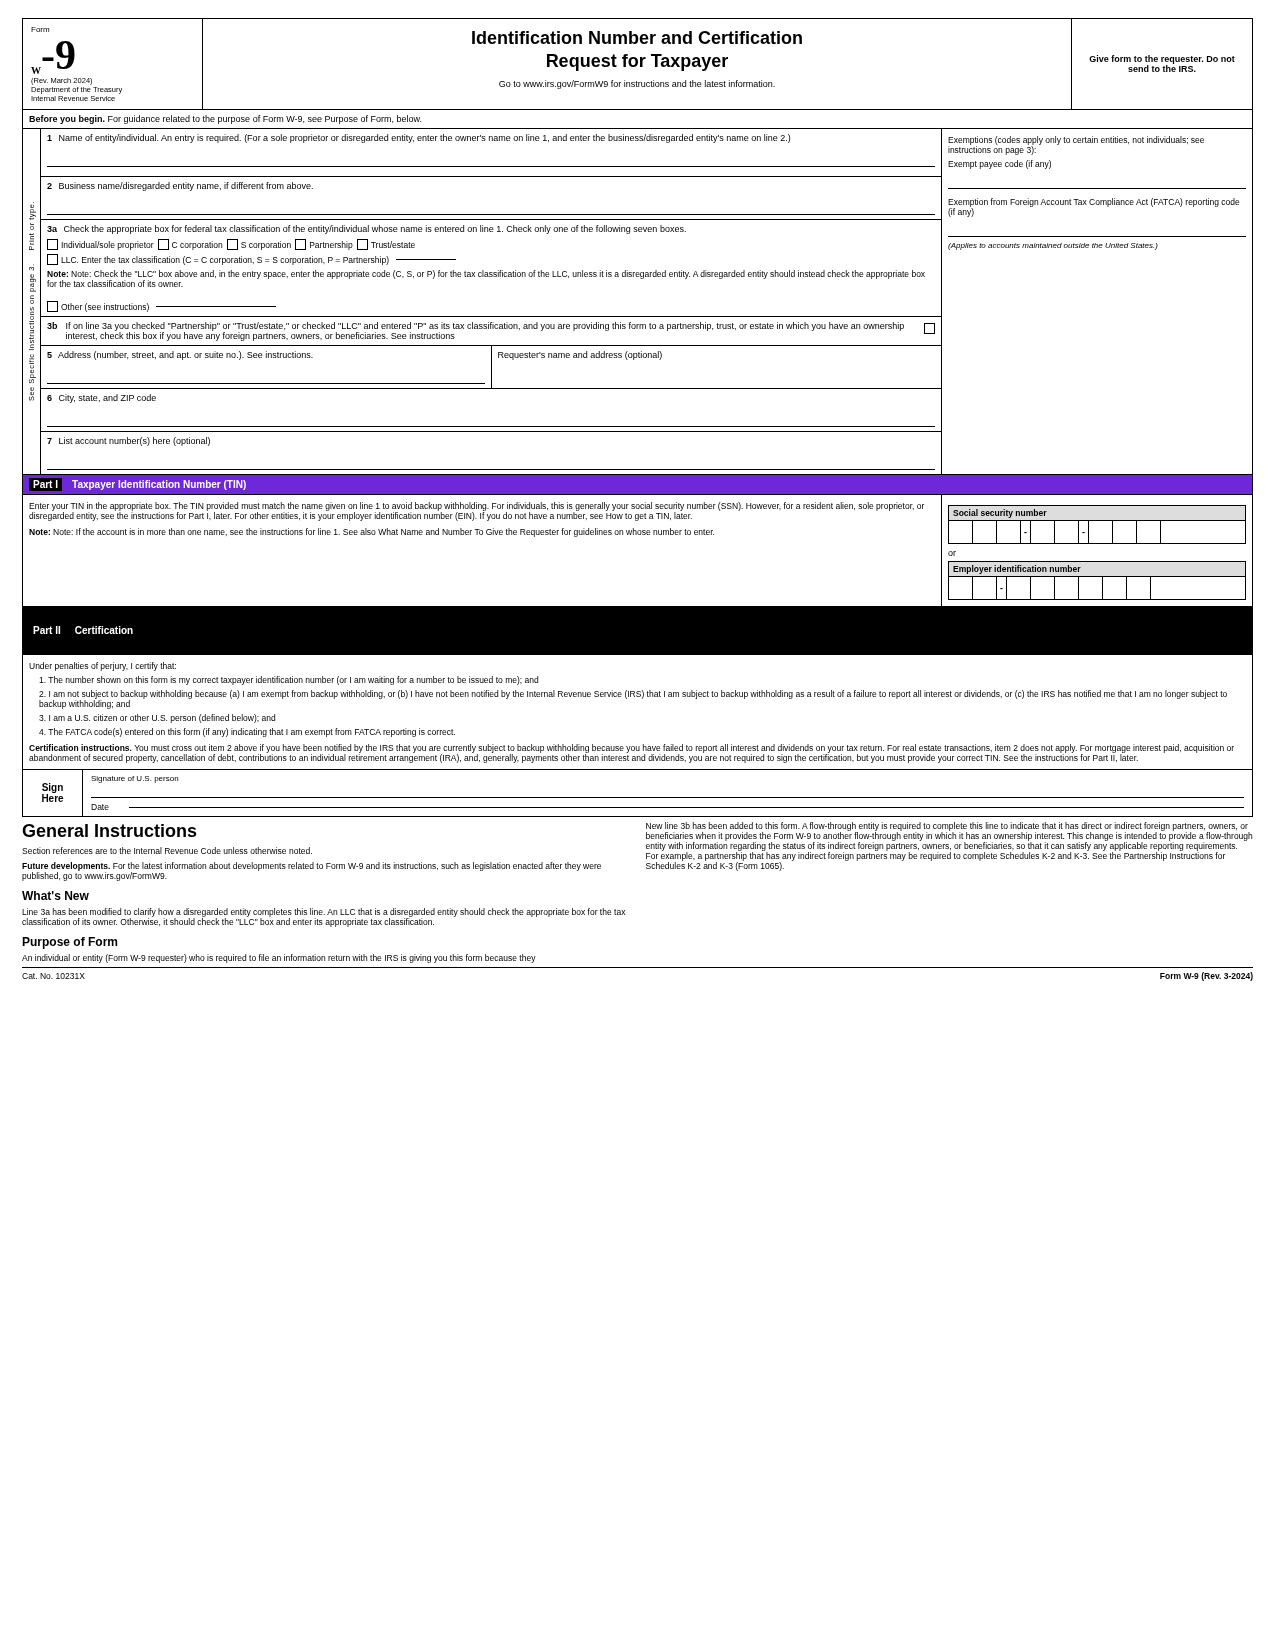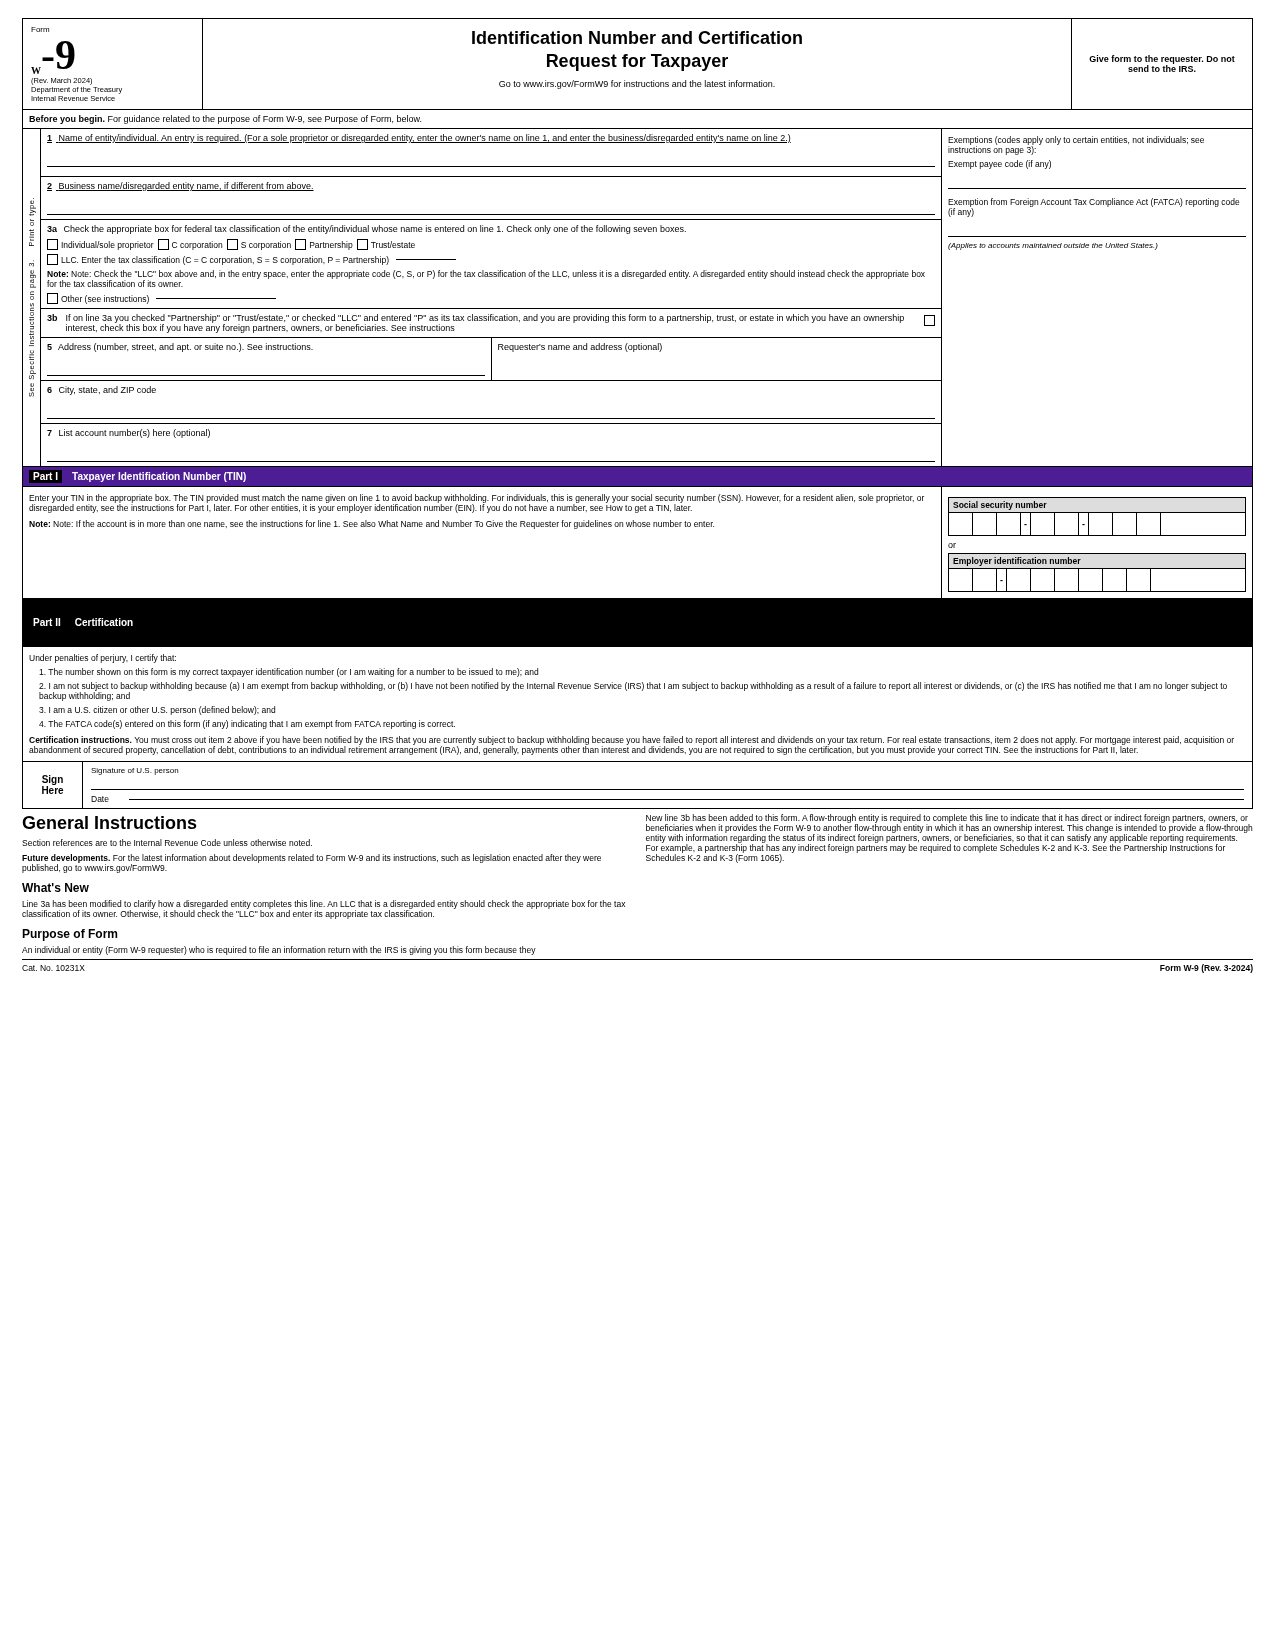--- a/index.html
+++ b/index.html
@@ -92,21 +92,20 @@
     .form-right {
       width: 310px;
       font-size: 8.5px;
       padding: 6px;
     }
     
     .form-row {
       border-bottom: 1px solid #000;
       padding: 4px 6px;
       min-height: 36px;
-      text-decoration: underline;
     }
     .form-row:last-child {
       border-bottom: none;
     }
     .row-num {
       font-weight: bold;
       margin-right: 4px;
     }
     .field-line {
       border-bottom: 1px solid #000;
@@ -161,21 +160,21 @@
     }
     .row-7 {
       padding: 4px 6px;
     }
     
     .form-right-section {
       margin-bottom: 8px;
     }
     
     .part-header {
-      background: #4c1d95;
+      background: #6d28d9;
       color: #fff;
       display: flex;
       align-items: center;
       padding: 3px 6px;
       font-size: 10px;
       font-weight: bold;
       margin-top: 0;
       border: 1.5px solid #000;
       border-top: none;
     }
@@ -427,21 +426,21 @@
           </div>
         </div>
         <div class="checkbox-item" style="margin-top:4px;">
           <span class="checkbox-box"></span>
           <span>LLC. Enter the tax classification (C = C corporation, S = S corporation, P = Partnership)</span>
           <span style="display:inline-block;width:60px;border-bottom:1px solid #000;margin-left:4px;"></span>
         </div>
         <div style="margin-top:4px;font-size:8.5px;">
           <span class="bold">Note:</span> <span>Note: Check the "LLC" box above and, in the entry space, enter the appropriate code (C, S, or P) for the tax classification of the LLC, unless it is a disregarded entity. A disregarded entity should instead check the appropriate box for the tax classification of its owner.</span>
         </div>
-        <div class="checkbox-item" style="margin-top:4px;">
+        <div class="checkbox-item" style="margin-top:12px;">
           <span class="checkbox-box"></span>
           <span>Other (see instructions)</span>
           <span style="display:inline-block;width:120px;border-bottom:1px solid #000;margin-left:4px;"></span>
         </div>
       </div>
 
       <div class="row3b">
         <div style="display:flex;align-items:flex-start;gap:4px;">
           <span class="row-num">3b</span>
           <span>If on line 3a you checked "Partnership" or "Trust/estate," or checked "LLC" and entered "P" as its tax classification, and you are providing this form to a partnership, trust, or estate in which you have an ownership interest, check this box if you have any foreign partners, owners, or beneficiaries. See instructions</span>

